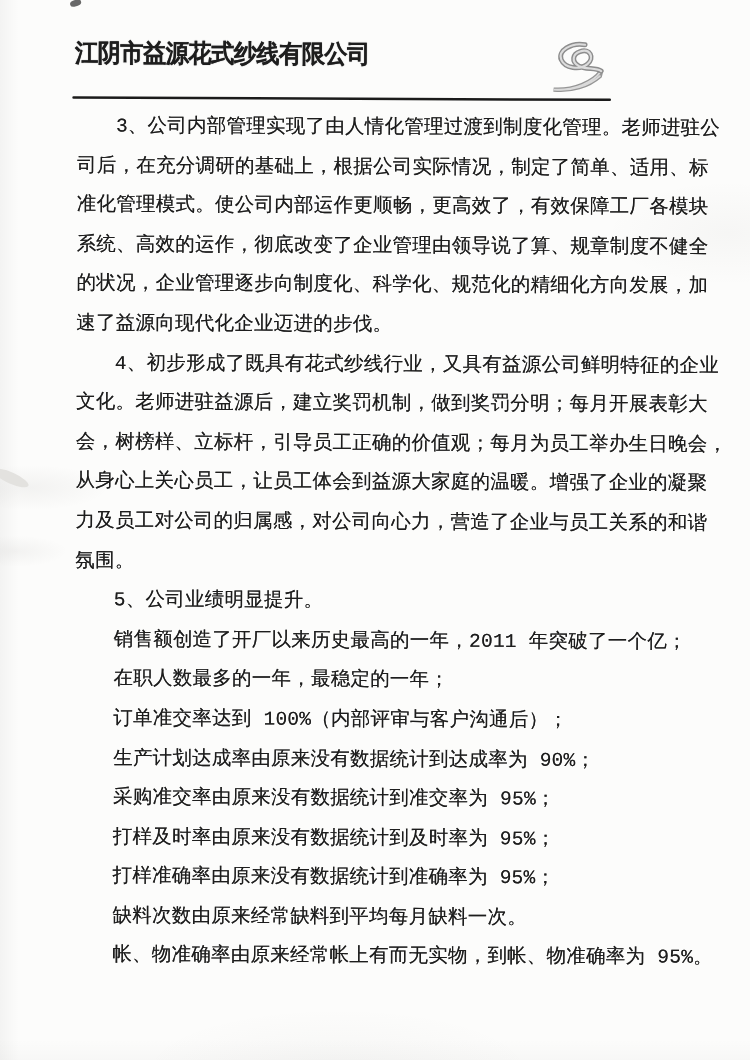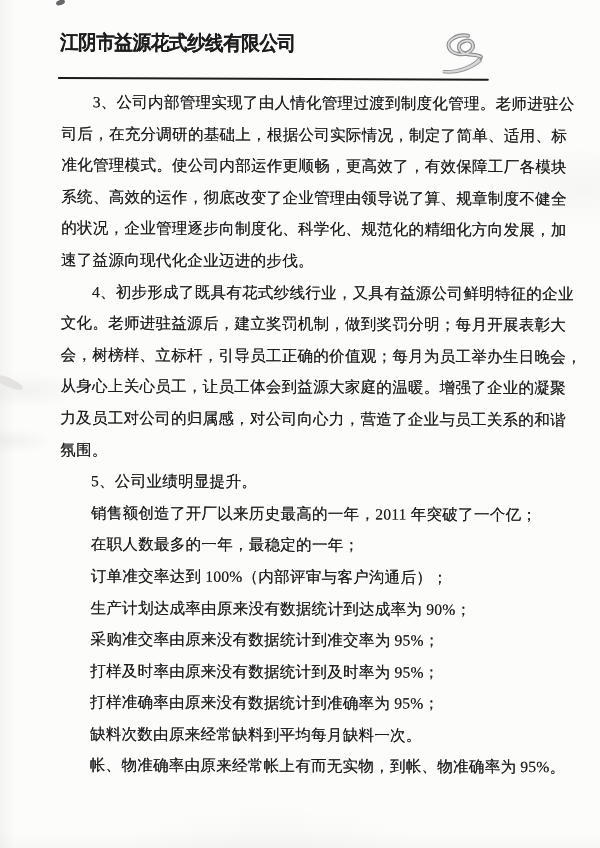--- a/index.html
+++ b/index.html
@@ -1,19 +1,19 @@
 <!DOCTYPE html>
 <html style="--ink: #1d1d1d; --paper: #fcfcfb; --rule: #1b1b1b; --logo_gray: #9b9b9b;"><head>
 <meta charset="utf-8">
 <style>
   html,body{margin:0;padding:0;background:#e8e8e6;}
   .page{
     position:relative;width:600px;height:848px;margin:0 auto;
     background:var(--paper,#fcfcfb);overflow:hidden;
-    font-family:Liberation Serif, serif;
+    font-family:Liberation Mono, monospace;
   }
   
   .page::before{
     content:"";position:absolute;inset:0;pointer-events:none;
     background-image:
       radial-gradient(ellipse 90px 26px at 4% 46%, rgba(60,55,50,.05), transparent 70%),
       radial-gradient(ellipse 60px 18px at 2% 52%, rgba(60,55,50,.05), transparent 70%),
       radial-gradient(ellipse 140px 60px at 97% 22%, rgba(60,55,50,.03), transparent 70%),
       radial-gradient(ellipse 220px 70px at 45% 101%, rgba(60,55,50,.03), transparent 72%),
       linear-gradient(90deg, rgba(0,0,0,.035), rgba(0,0,0,0) 2.5%),

